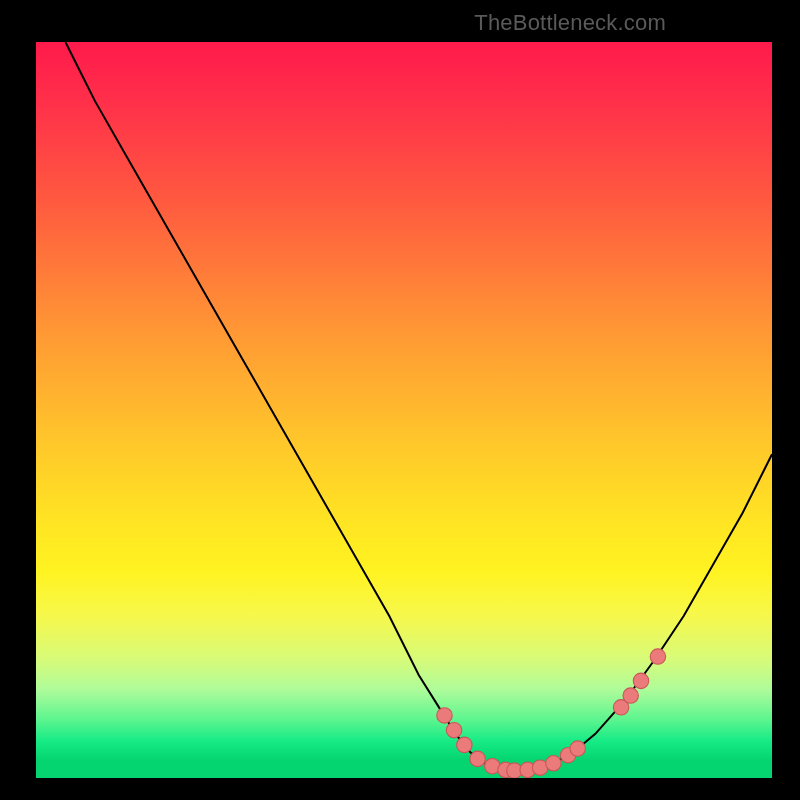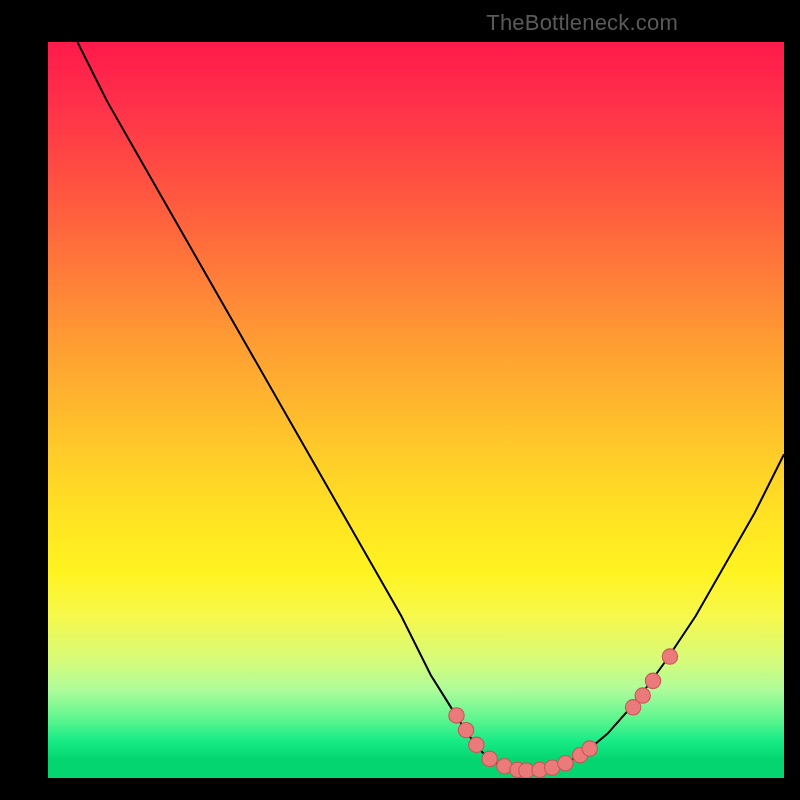--- a/index.html
+++ b/index.html
@@ -7,21 +7,21 @@
     padding: 0;
     width: 800px;
     height: 800px;
     background: #000;
     overflow: hidden;
     font-family: Arial, Helvetica, sans-serif;
   }
   .frame {
     position: absolute;
     top: 0;
-    left: 16px;
+    left: 4px;
     width: 692px;
     height: 800px;
     background: #000;
   }
   .plot-wrap {
     position: absolute;
     top: 42px;
     left: 32px;
     width: 736px;
     height: 736px;

